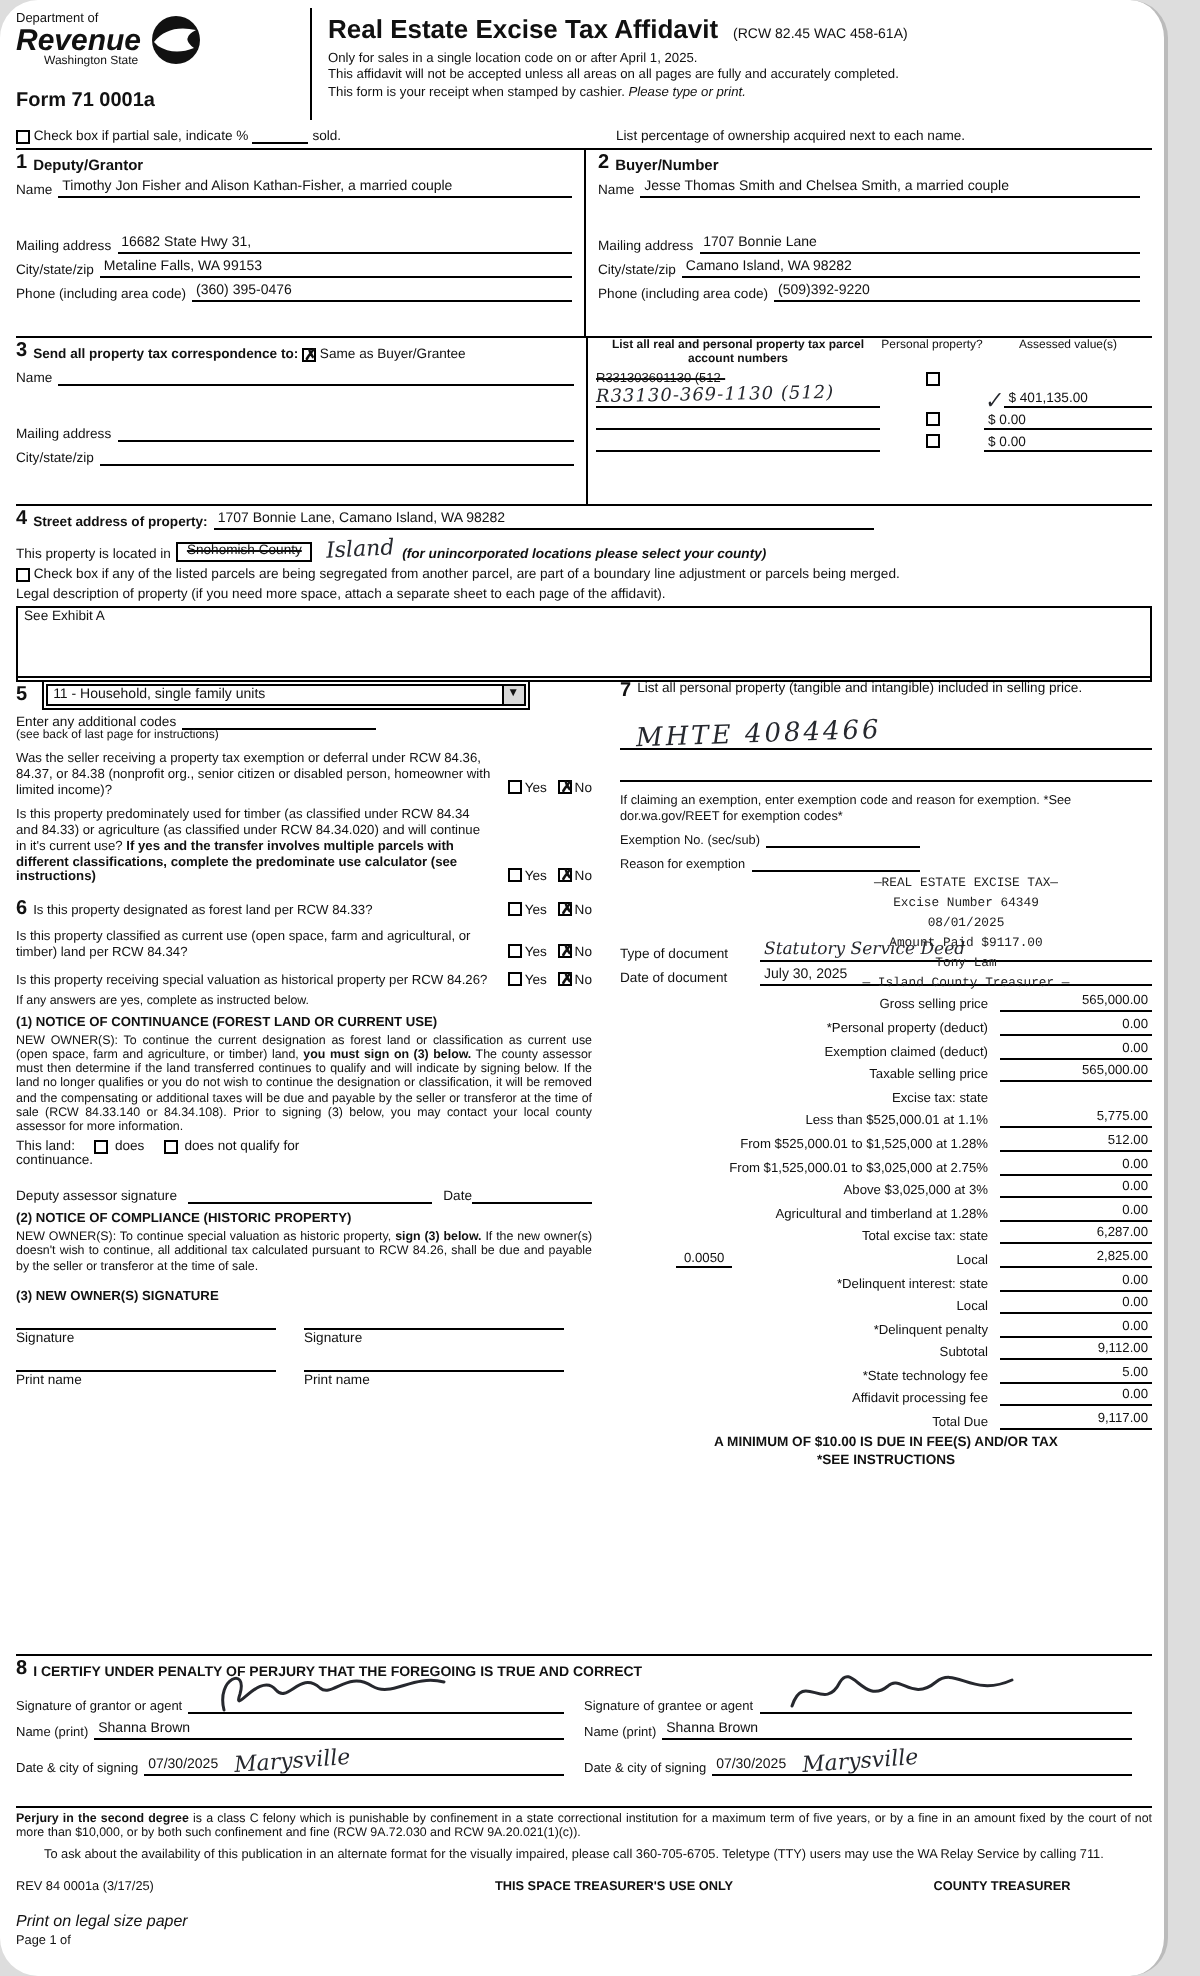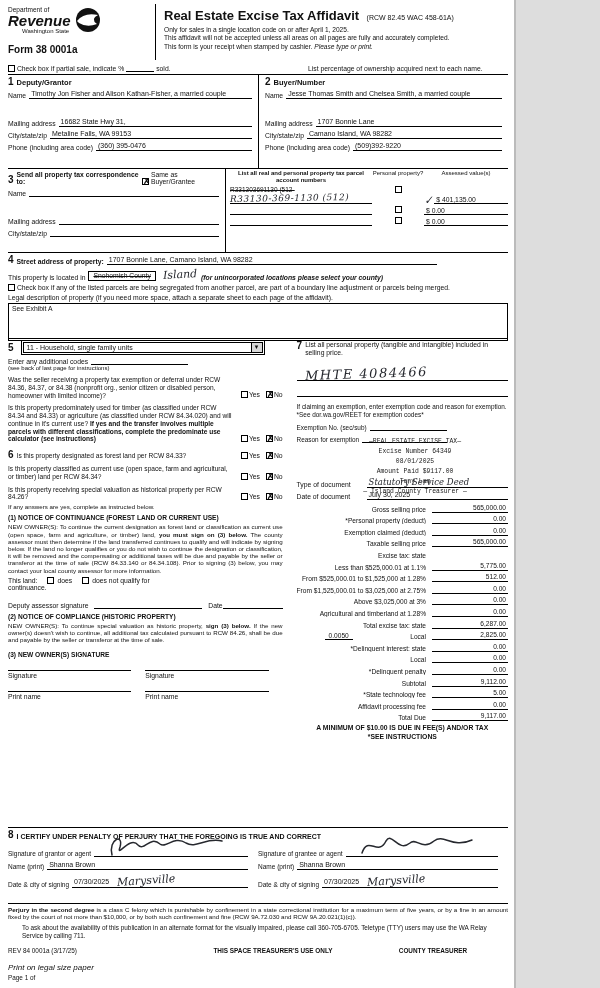--- a/index.html
+++ b/index.html
@@ -1,20 +1,20 @@
 <!DOCTYPE html>
 <html><head>
 <meta charset="utf-8">
 <title>Real Estate Excise Tax Affidavit</title>
 <style>
   * { margin:0; padding:0; box-sizing:border-box; }
   html,body { background:#ddd; }
   body { width:600px; font-family:"Liberation Sans", sans-serif; color:#111; }
-  .page { position:relative; width:516px; height:988px; background:#fff; overflow:hidden;
-          padding:4px 6px 0 8px; border-right:2px solid #bbb; }
+  .page { position:relative; width:584px; height:988px; background:#fff; overflow:hidden;
+          padding:4px 6px 0 8px; border-right:2px solid #bbb;border-radius:19px; }
 
   
   .b { font-weight:bold; }
   .i { font-style:italic; }
   .secnum { font-weight:bold; font-size:10px; padding-right:3px; line-height:1; }
   .fld { display:flex; align-items:flex-end; font-size:6.8px; margin-top:3px; }
   .lbl { white-space:nowrap; padding-right:3px; }
   .fill { flex:1; border-bottom:1px solid #000; min-height:9px; padding:0 2px; font-size:7px; }
   .cb { display:inline-block; width:7px; height:7px; border:1px solid #000; position:relative;
         vertical-align:-1px; background:#fff; }
@@ -163,21 +163,21 @@
           <div class="logo-name">Revenue</div>
           <div class="logo-state">Washington State</div>
         </div>
         <span class="logo-mark">
           <svg width="26" height="26" viewBox="0 0 26 26">
             <circle cx="13" cy="13" r="12" fill="#111"></circle>
             <path d="M2,14 Q9,5 23,8 Q15,12 22,17 Q12,21 4,16 Z" fill="#fff"></path>
           </svg>
         </span>
       </div>
-      <div class="form-id">Form 38 0001a</div>
+      <div class="form-id">Form 71 0001a</div>
     </div>
     <div class="title-block">
       <div>
         <span class="form-title">Real Estate Excise Tax Affidavit</span>
         <span class="title-ref">(RCW 82.45 WAC 458-61A)</span>
       </div>
       <div class="hnote">Only for sales in a single location code on or after April 1, 2025.</div>
       <div class="hnote">This affidavit will not be accepted unless all areas on all pages are fully and accurately completed.</div>
       <div class="hnote">
         <span>This form is your receipt when stamped by cashier. </span><span class="i">Please type or print.</span>

